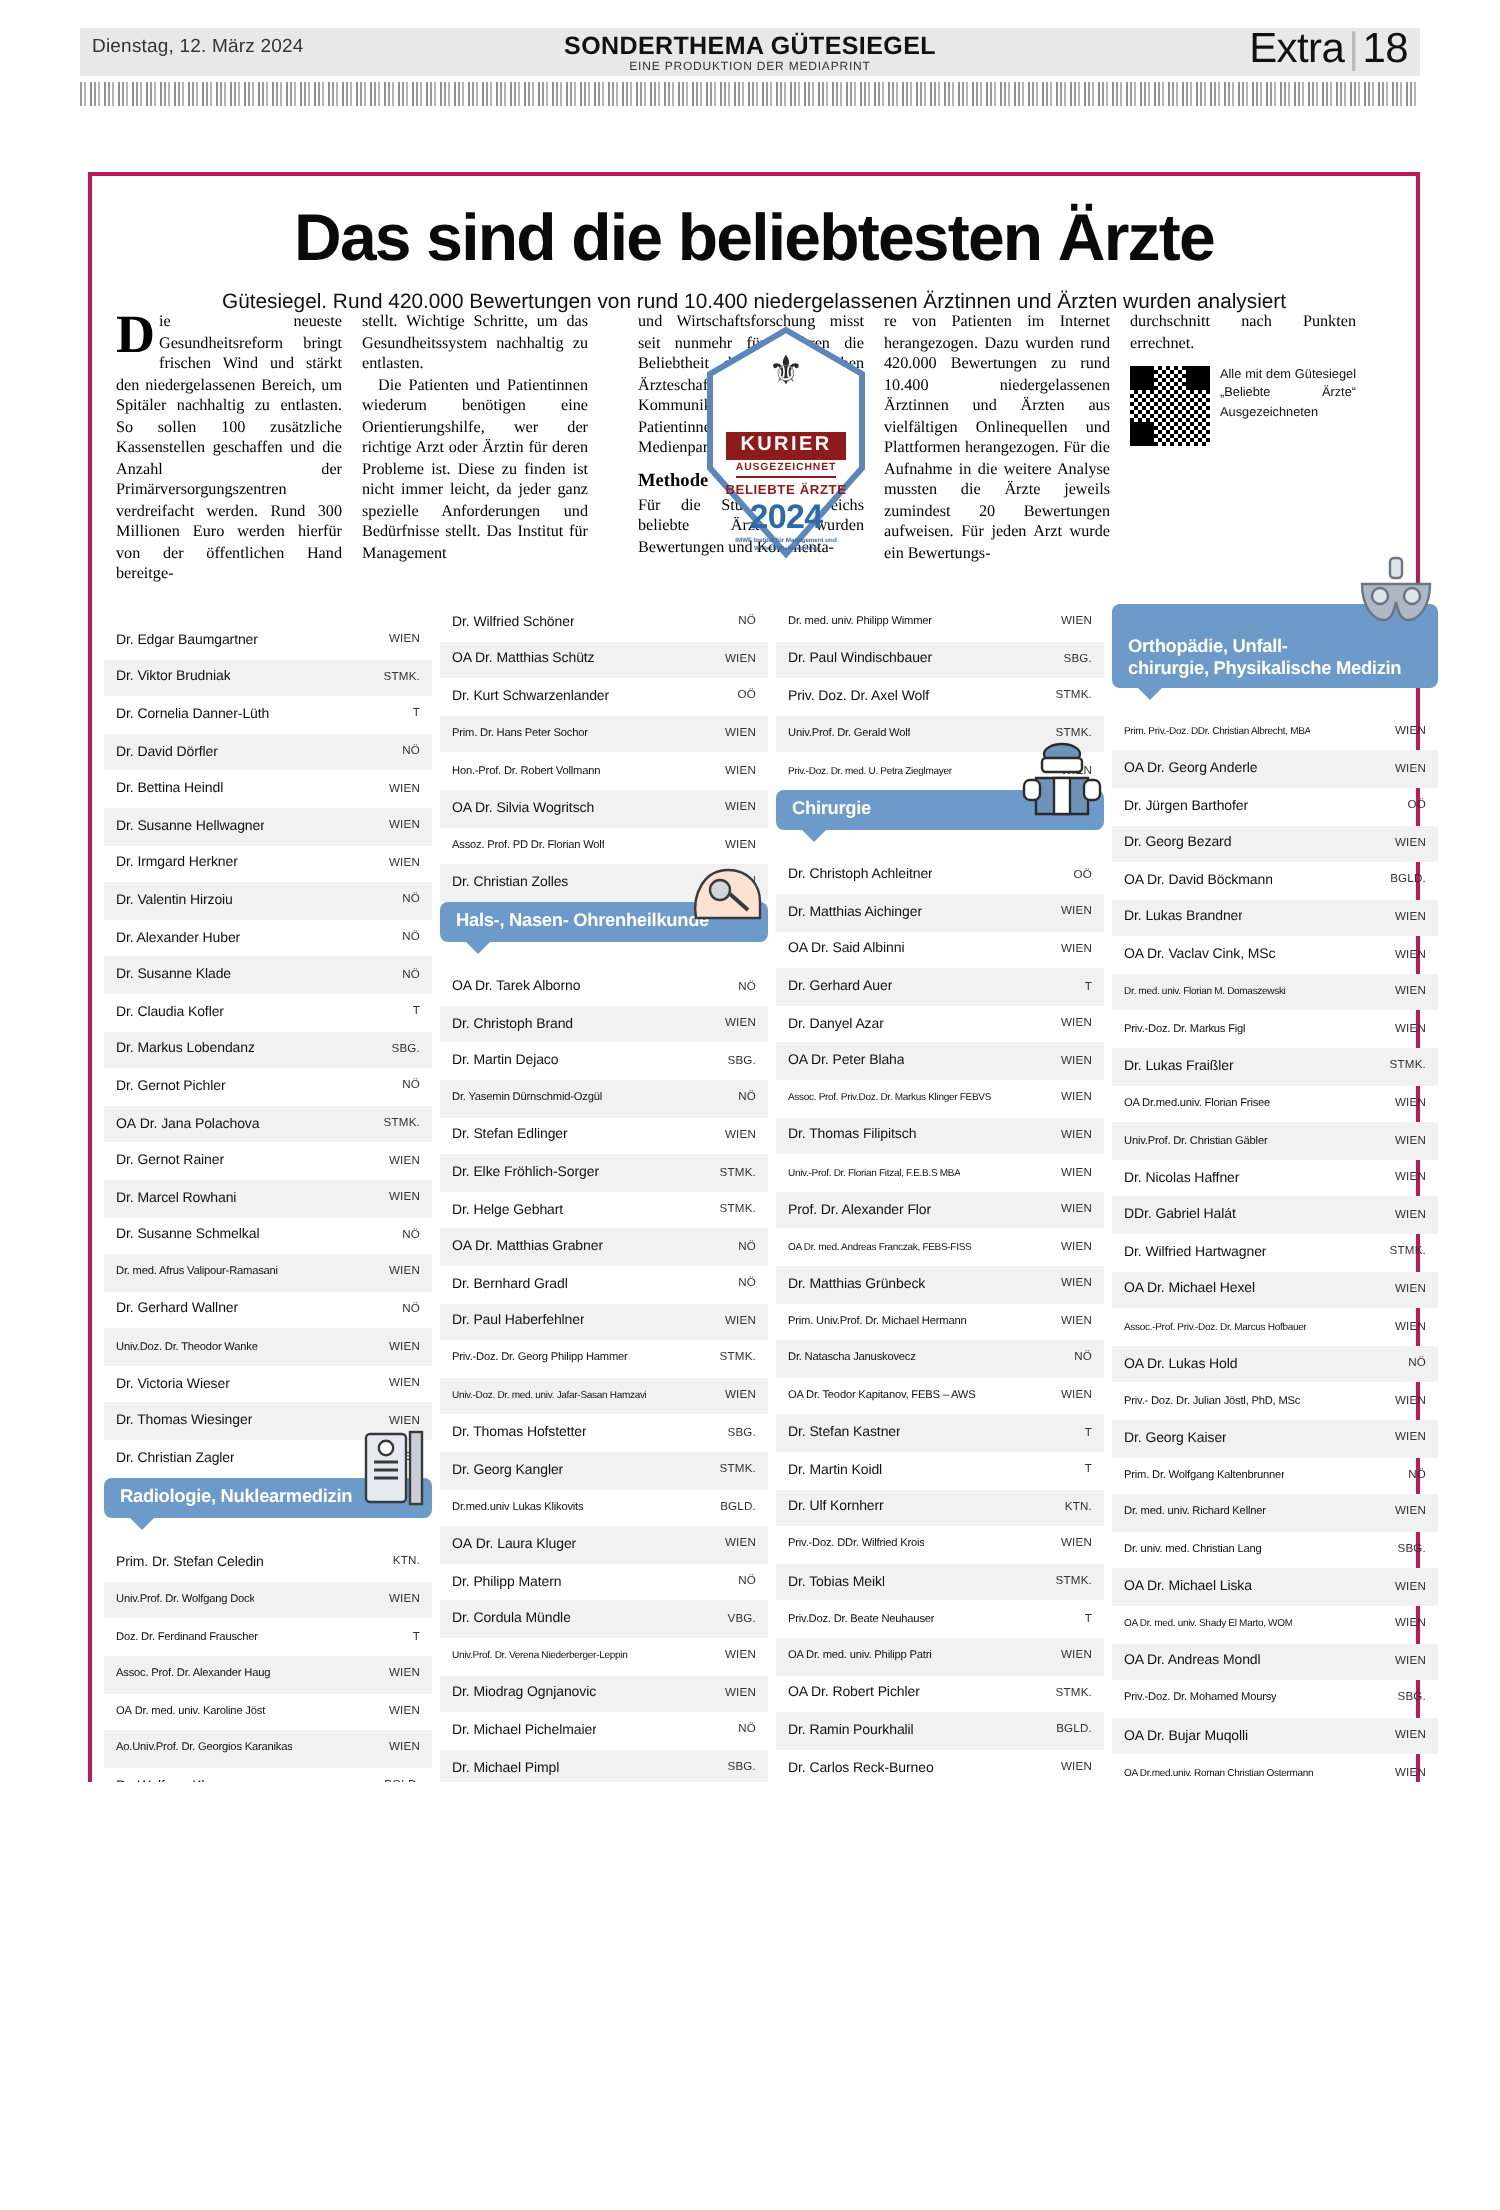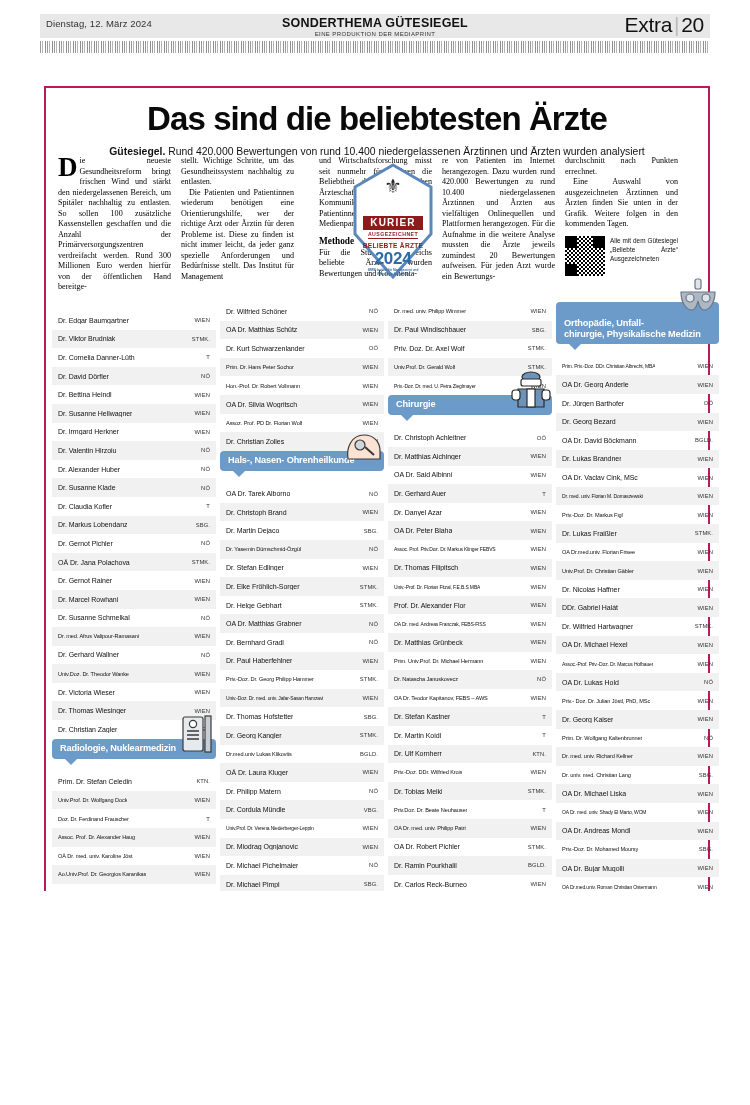--- a/index.html
+++ b/index.html
@@ -52,21 +52,21 @@
 
   .headline{
     margin:14px 20px 0 20px;text-align:center;
     font-size:33px;font-weight:bold;color:#0a0a0a;
     letter-spacing:-.9px;line-height:1.05;
   }
   .subhead{
     margin:9px 20px 0 20px;text-align:center;
     font-size:10.4px;color:#111;line-height:1.2;
   }
-  .subhead b{font-weight:bold;}
+  .subhead b{font-weight:normal;}
 
   
   .intro{
     position:absolute;left:8px;top:68px;right:8px;height:140px;
   }
   .intro-cols{
     display:flex;gap:10px;padding:0 4px;
   }
   .icol{
     width:113px;font-family:"Liberation Serif", serif;
@@ -187,21 +187,21 @@
 
 <div class="page">
 
   <div class="masthead">
     <div class="masthead-date">Dienstag, 12. März 2024</div>
     <div class="masthead-center">
       <div class="masthead-title">SONDERTHEMA GÜTESIEGEL</div>
       <div class="masthead-sub">EINE PRODUKTION DER MEDIAPRINT</div>
     </div>
     <div class="masthead-extra">
-      <span>Extra</span><span class="bar">|</span><span class="pg">20</span>
+      <span>Extra</span><span class="bar">|</span><span class="pg">18</span>
     </div>
   </div>
   <div class="barcode"></div>
 
   <div class="frame">
 
     <div class="headline">Das sind die beliebtesten Ärzte</div>
     <div class="subhead">
       <b>Gütesiegel.</b><span> Rund 420.000 Bewertungen von rund 10.400 niedergelassenen Ärztinnen und Ärzten wurden analysiert</span>
     </div>
@@ -218,21 +218,20 @@
         <div class="icol gapleft">
           <p class="first">und Wirtschaftsforschung misst seit nunmehr fünf Jahren die Beliebtheit der österreichischen Ärzteschaft anhand der Online-Kommunikation der Patienten und Patientinnen. Der KURIER ist Medienpartner der Studie.</p>
           <h4>Methode</h4>
           <p class="first">Für die Studie „Österreichs beliebte Ärzte“ wurden Bewertungen und Kommenta-</p>
         </div>
         <div class="icol">
           <p class="first">re von Patienten im Internet herangezogen. Dazu wurden rund 420.000 Bewertungen zu rund 10.400 niedergelassenen Ärztinnen und Ärzten aus vielfältigen Onlinequellen und Plattformen herangezogen. Für die Aufnahme in die weitere Analyse mussten die Ärzte jeweils zumindest 20 Bewertungen aufweisen. Für jeden Arzt wurde ein Bewertungs-</p>
         </div>
         <div class="icol">
           <p class="first">durchschnitt nach Punkten errechnet.</p>
-          <p>Eine Auswahl von ausgezeichneten Ärztinnen und Ärzten finden Sie unten in der Grafik. Weitere folgen in den kommenden Tagen.</p>
           <div class="qr-block">
             <div class="qr"></div>
             <div class="qr-text">Alle mit dem Gütesiegel „Beliebte Ärzte“ Ausgezeichneten</div>
           </div>
         </div>
       </div>
 
       <div class="seal">
         <svg class="hexwrap" viewBox="0 0 86 118">
           <polygon points="43,3 81,25 81,72 43,115 5,72 5,25" fill="#ffffff" stroke="#5b87bb" stroke-width="3"></polygon>

